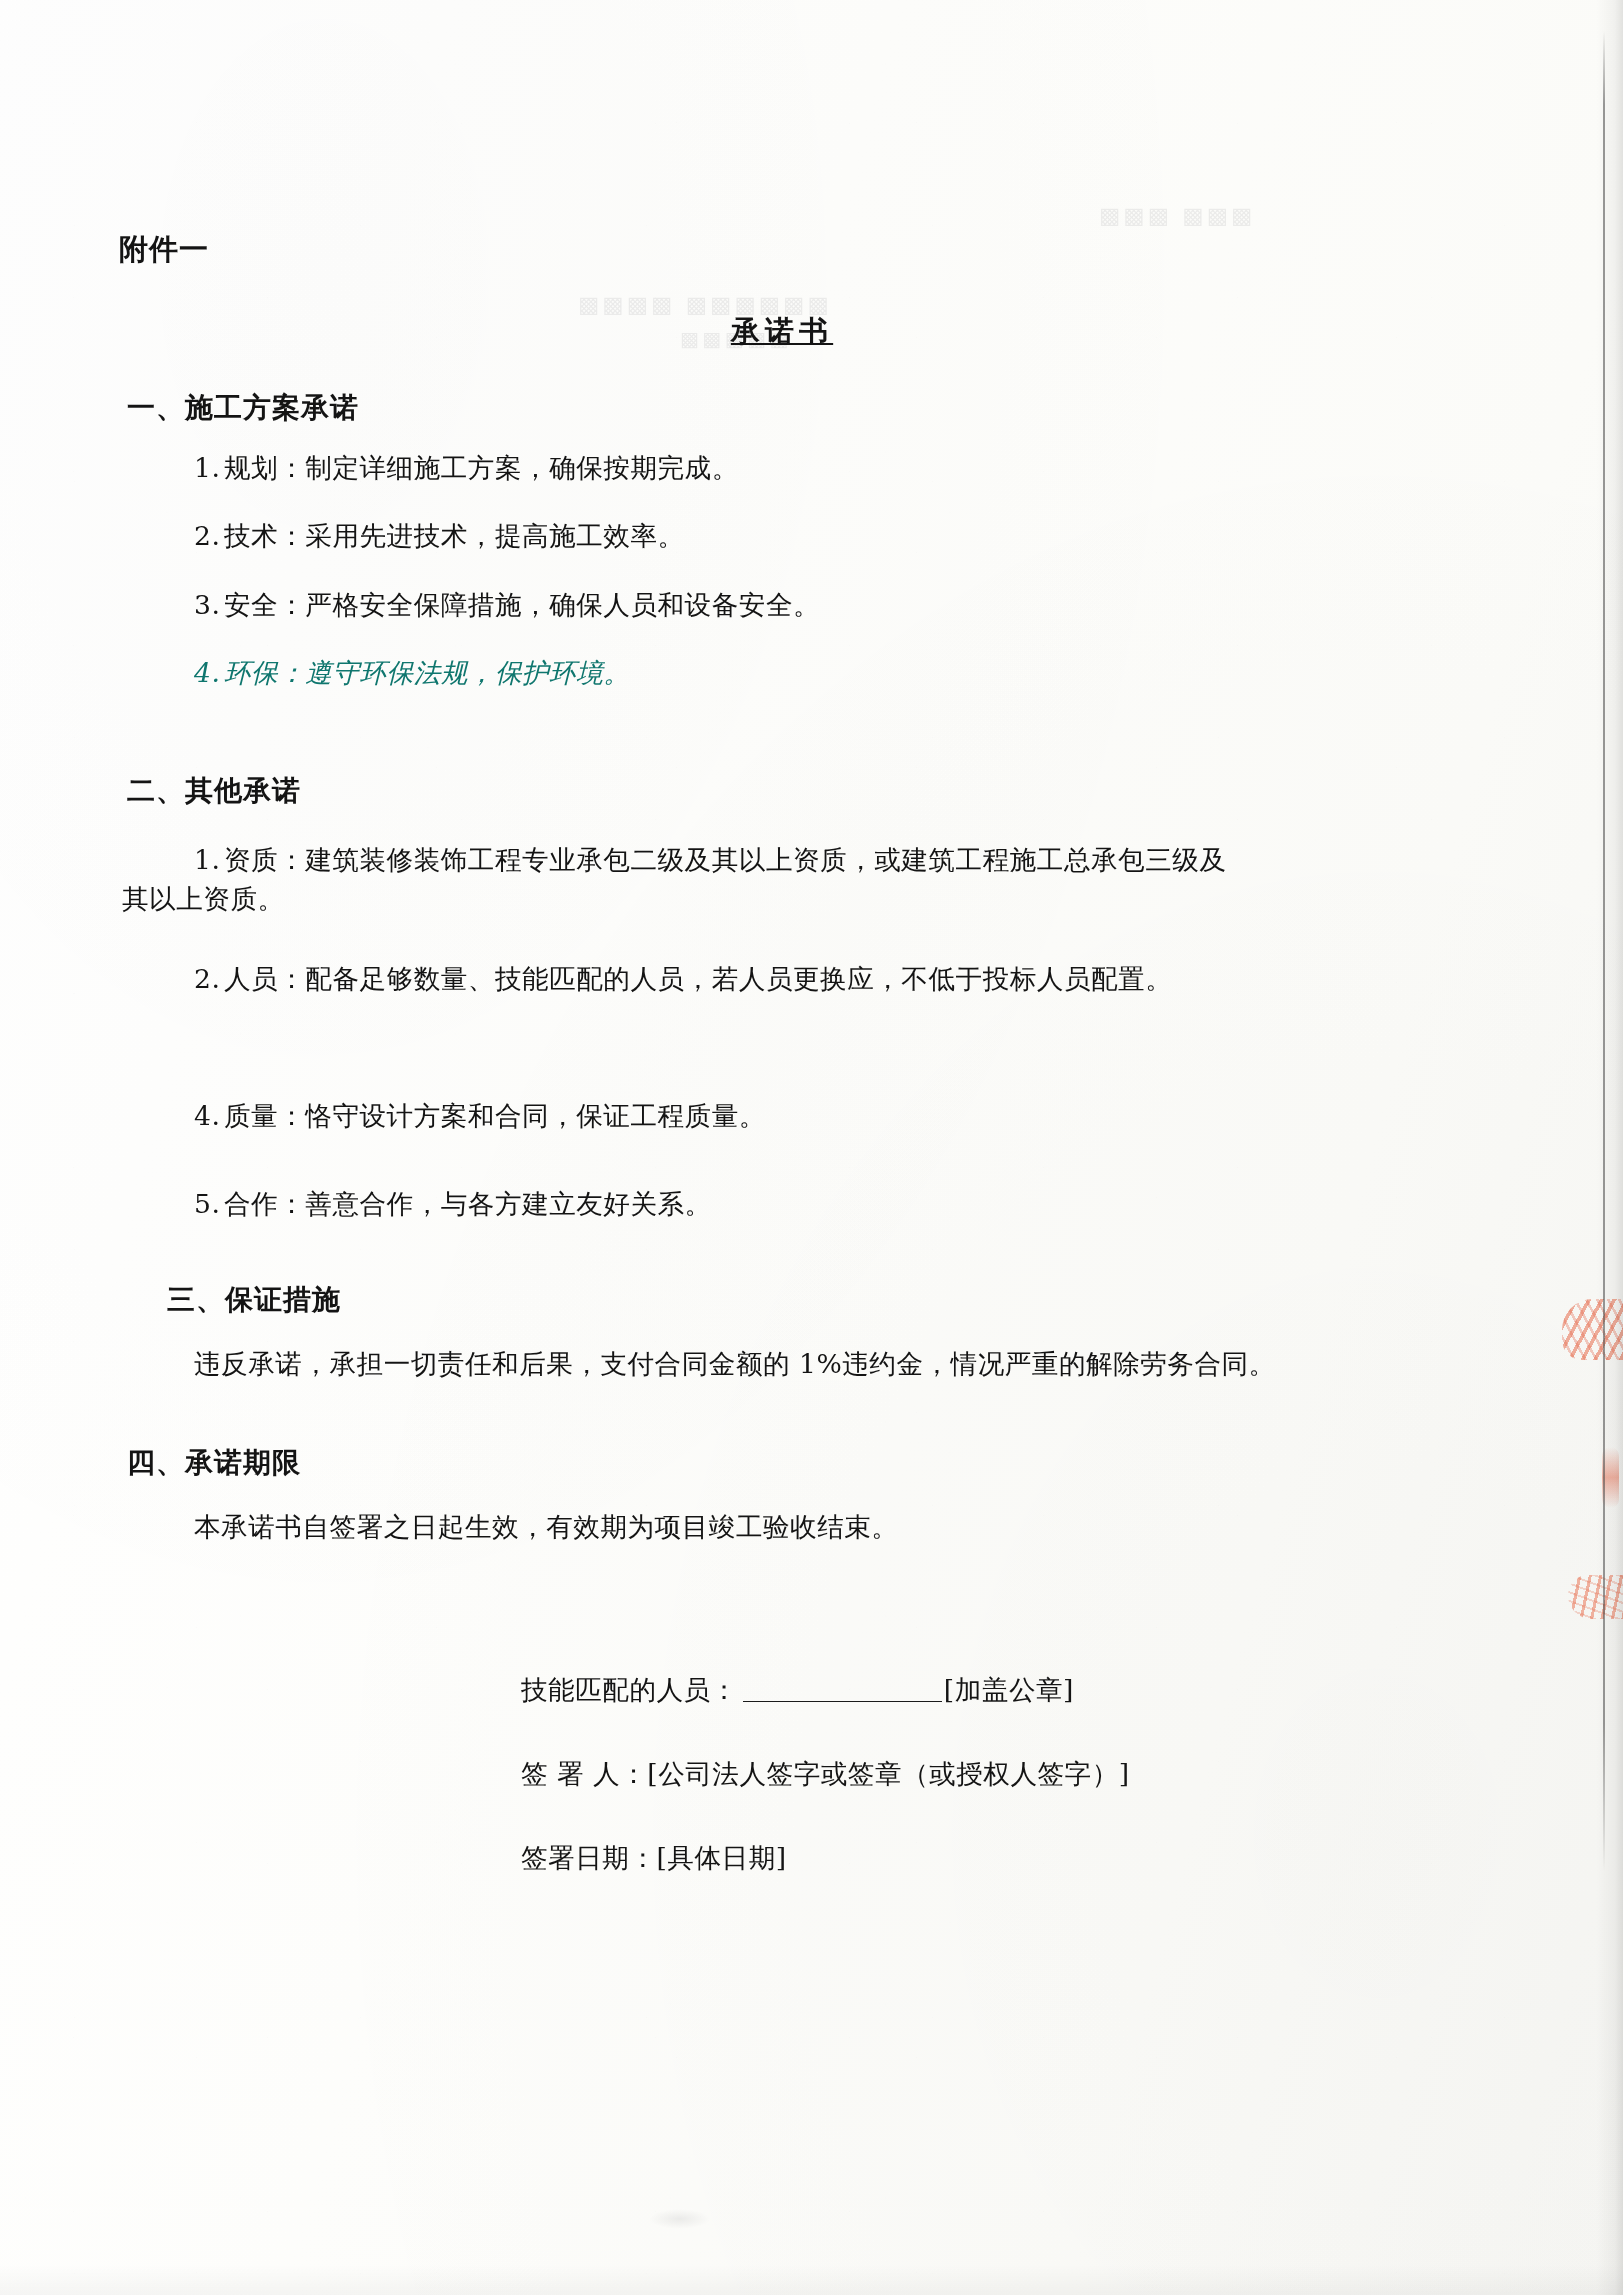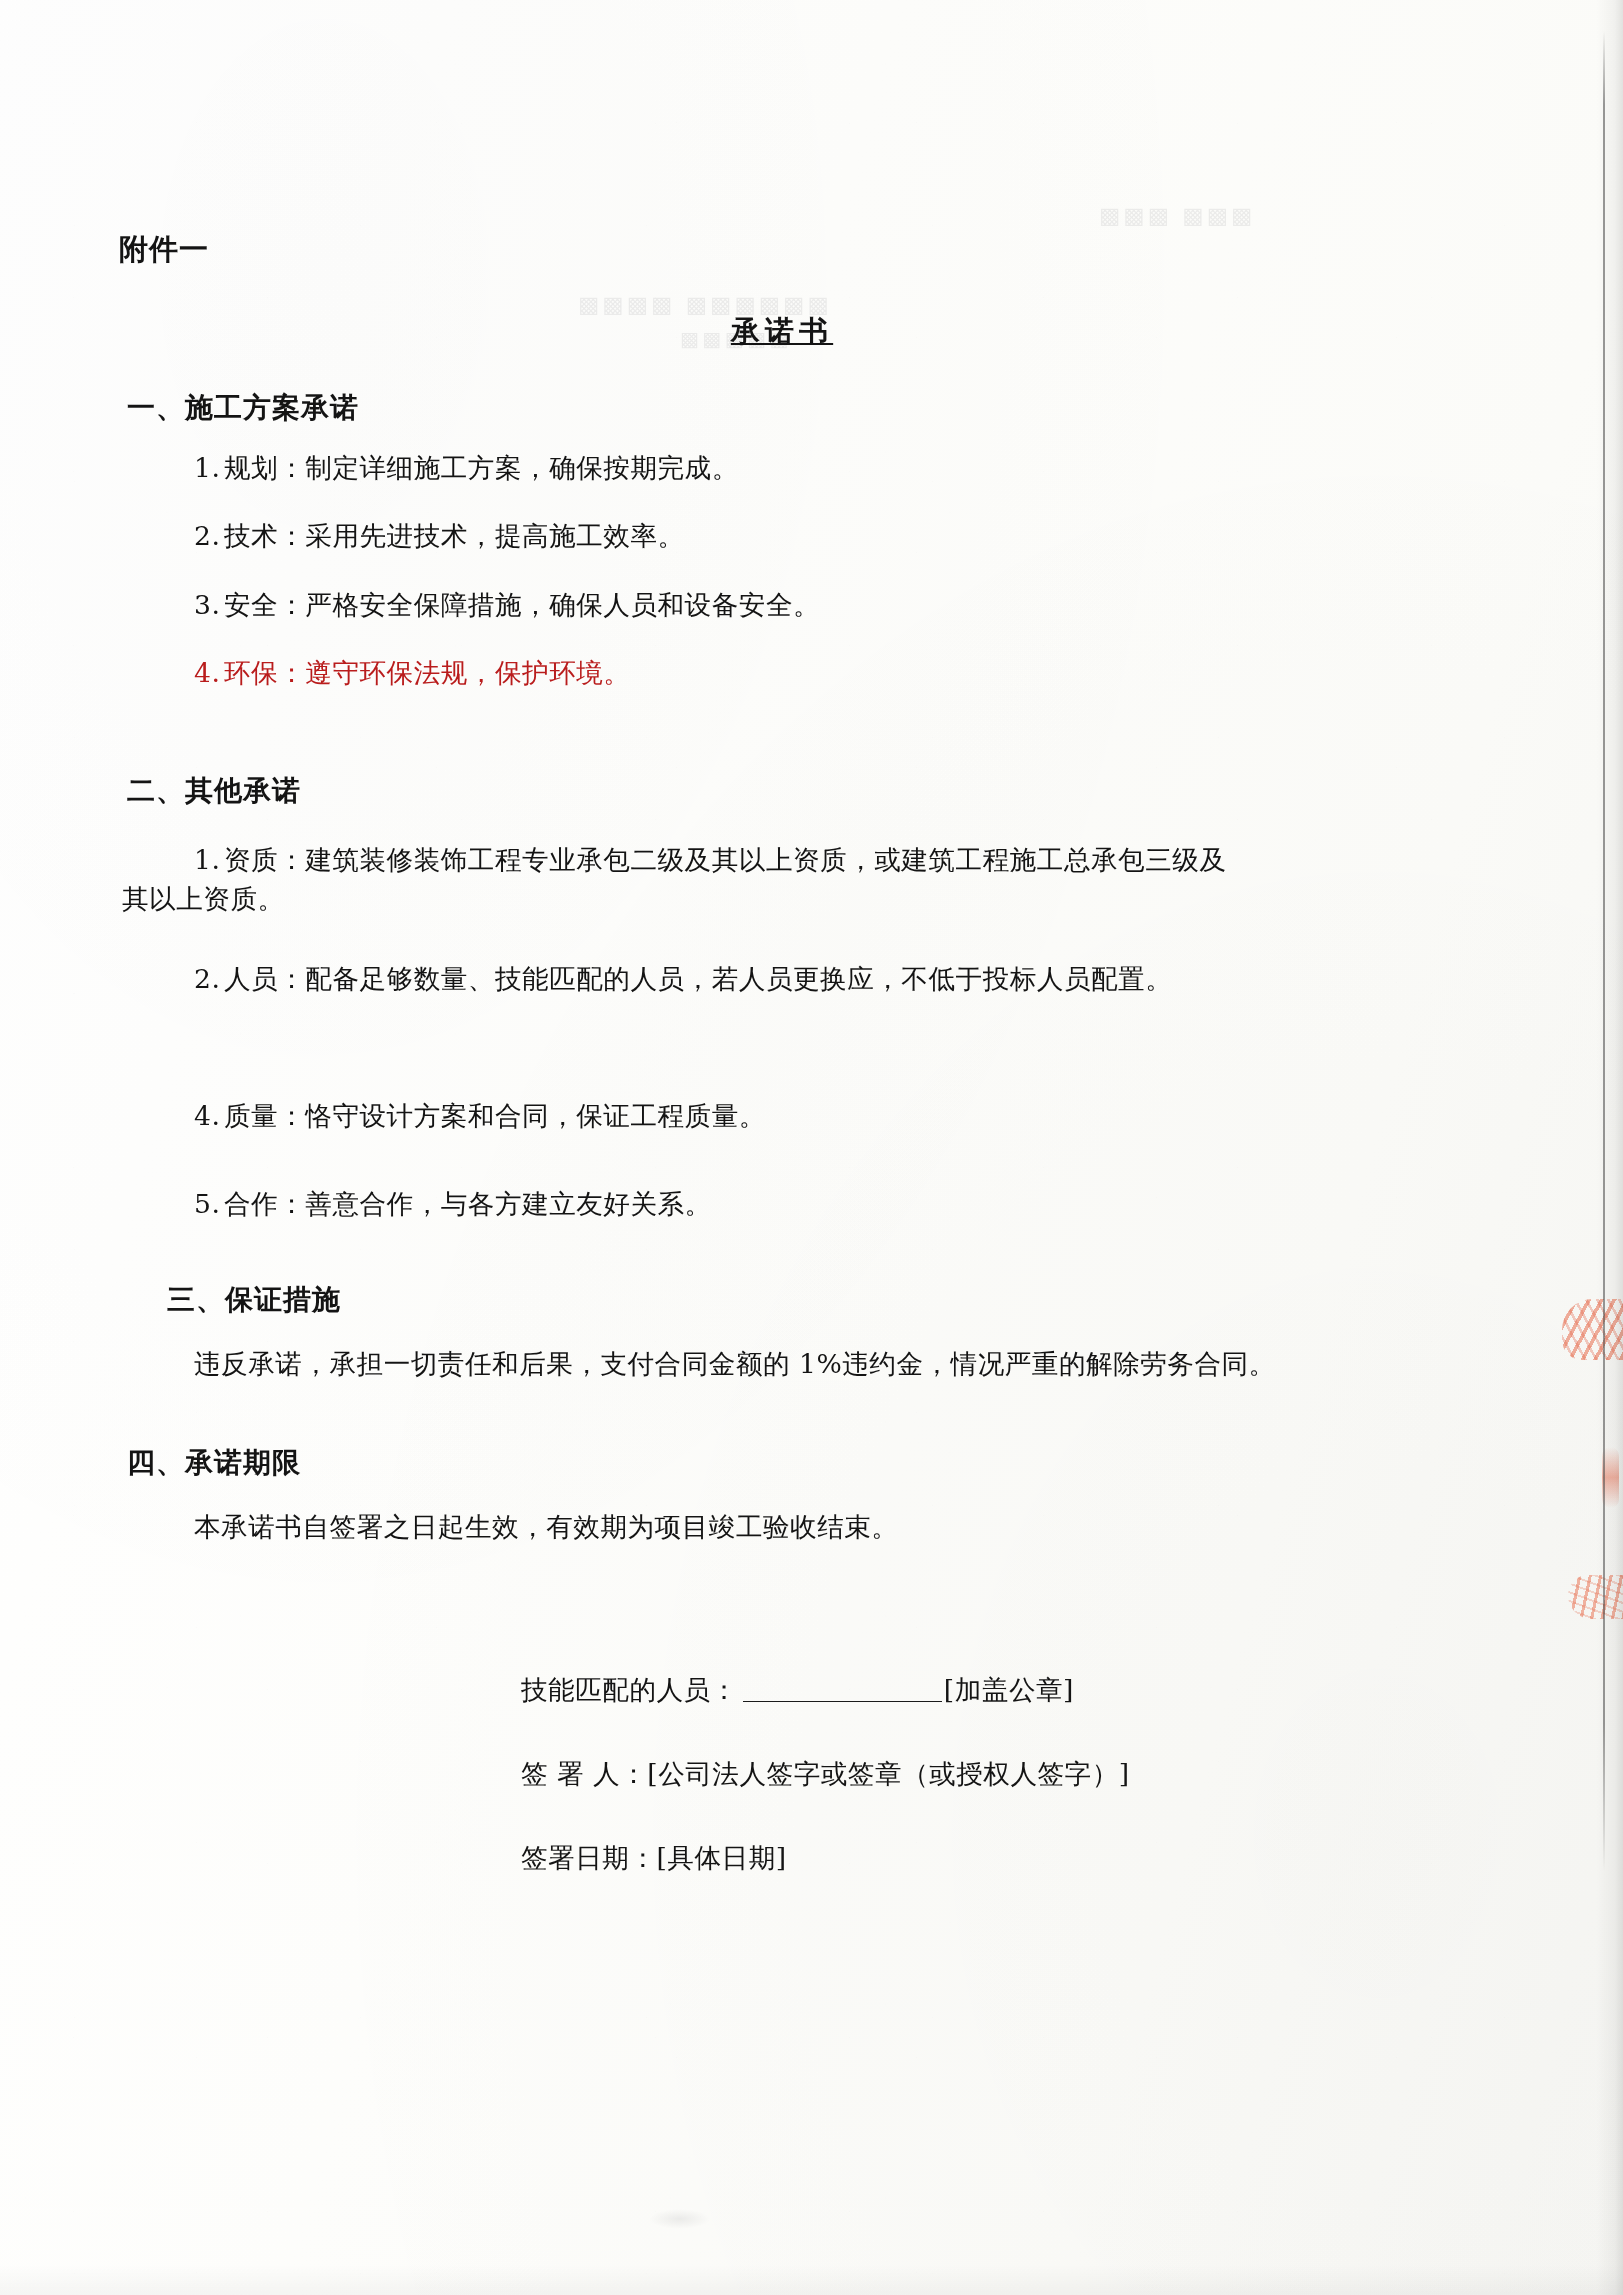--- a/index.html
+++ b/index.html
@@ -215,21 +215,21 @@
     white-space: nowrap;
   }
   .blank-line {
     display: inline-block;
     width: 199px;
     border-bottom: 1.5px solid #1b1b1b;
     margin: 0 2px -3.1px 5.1px;
   }
 
   
-  .ink-light { color: #b91c1c; }
+  .ink-light { color: #0f766e; font-style: italic; }
 </style>
 </head>
 <body>
 
 <div class="page"></div>
 <div class="speckle"></div>
 
 <div class="ghost ghost-1">▩▩▩ ▩▩▩</div>
 <div class="ghost ghost-2">▩▩▩▩ ▩▩▩▩▩▩</div>
 <div class="ghost ghost-3">▩▩▩▩▩</div>

